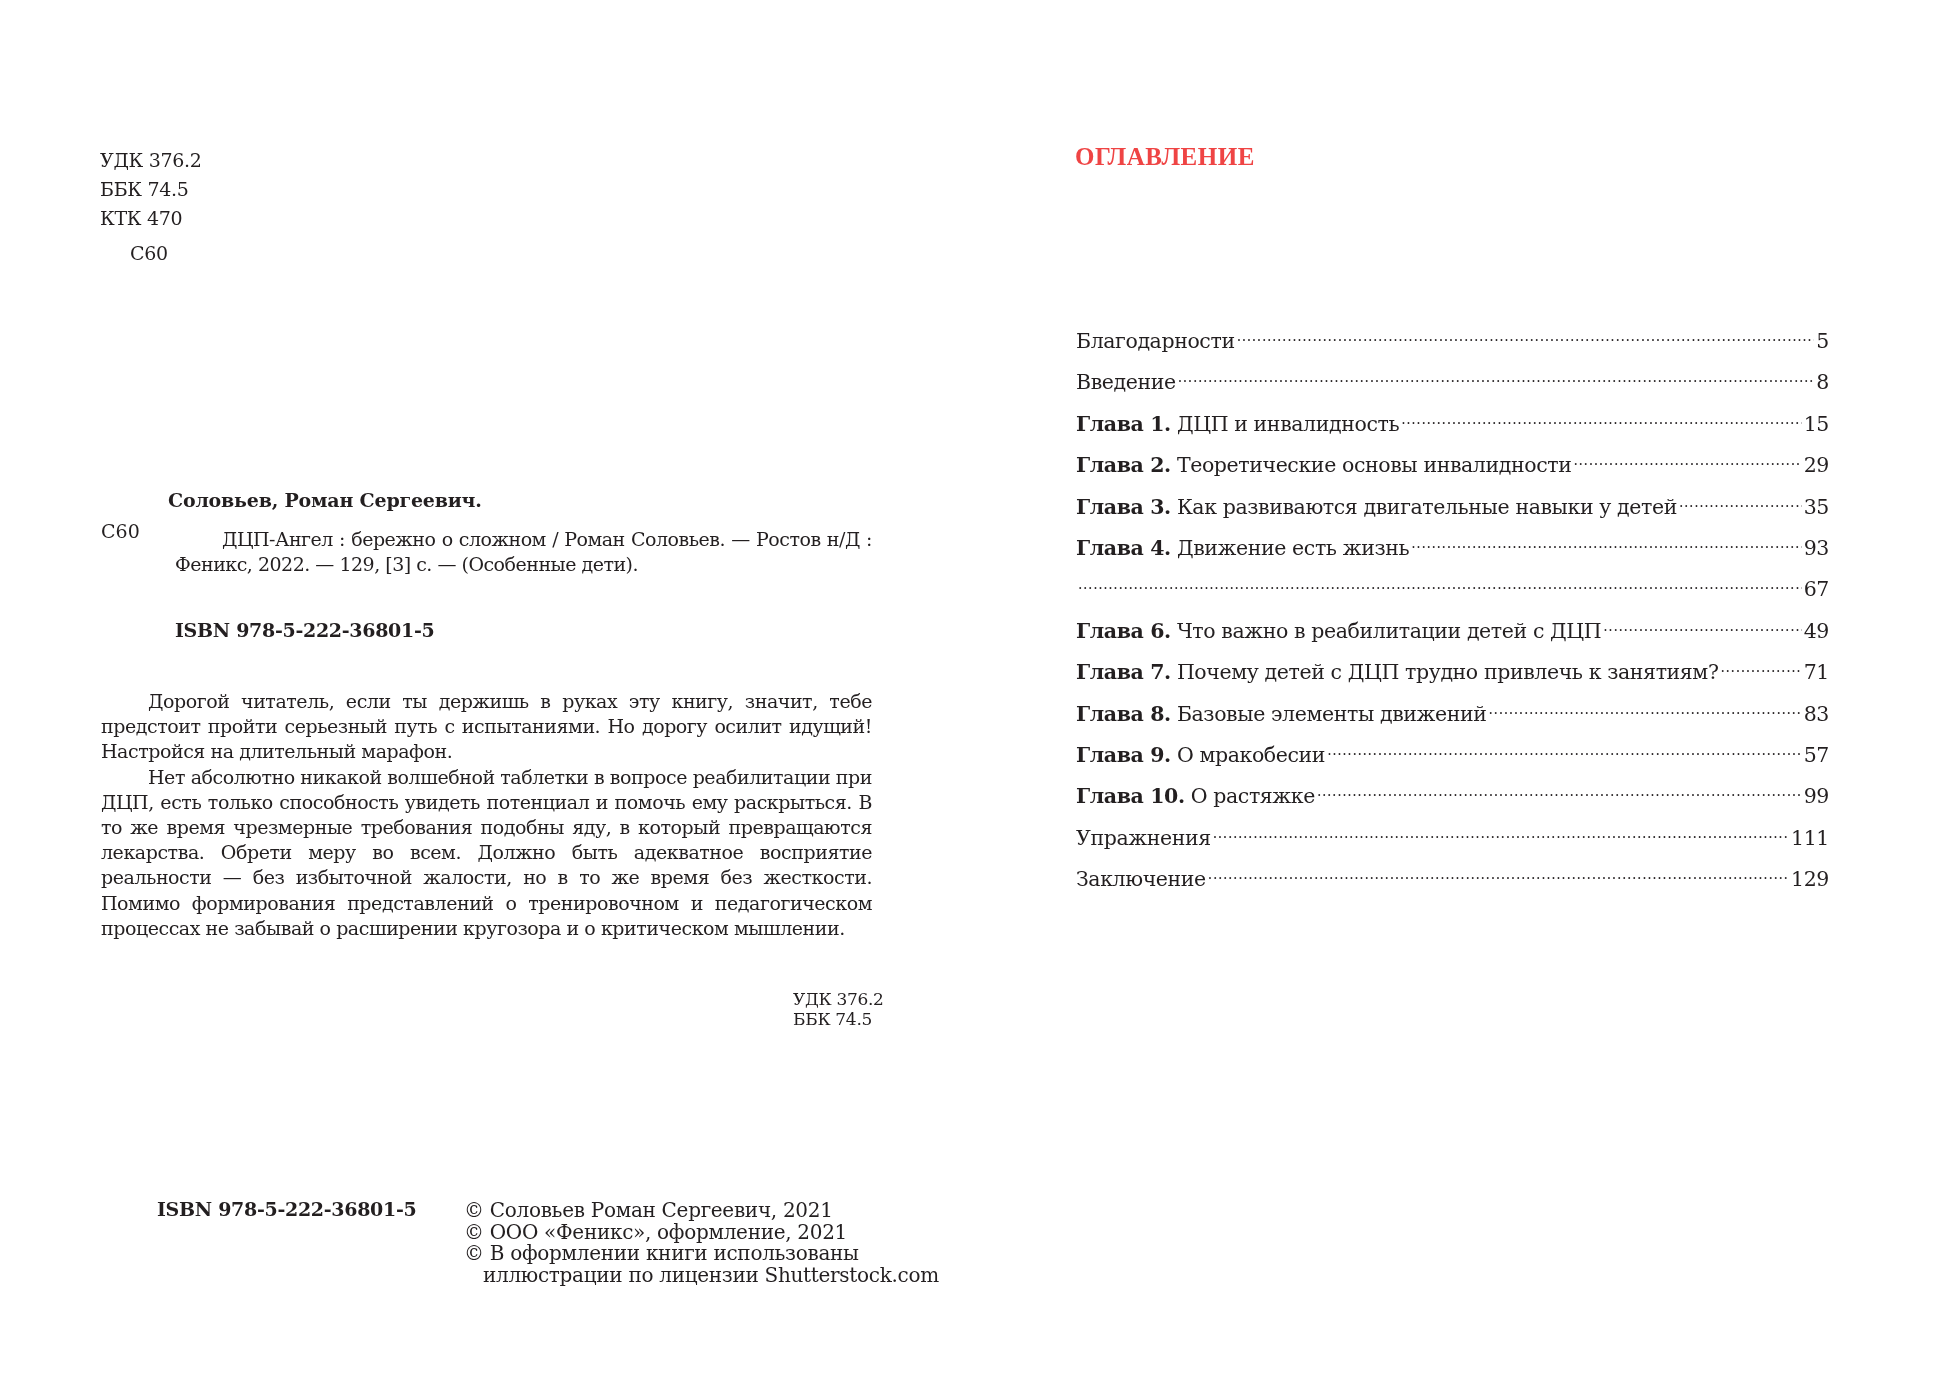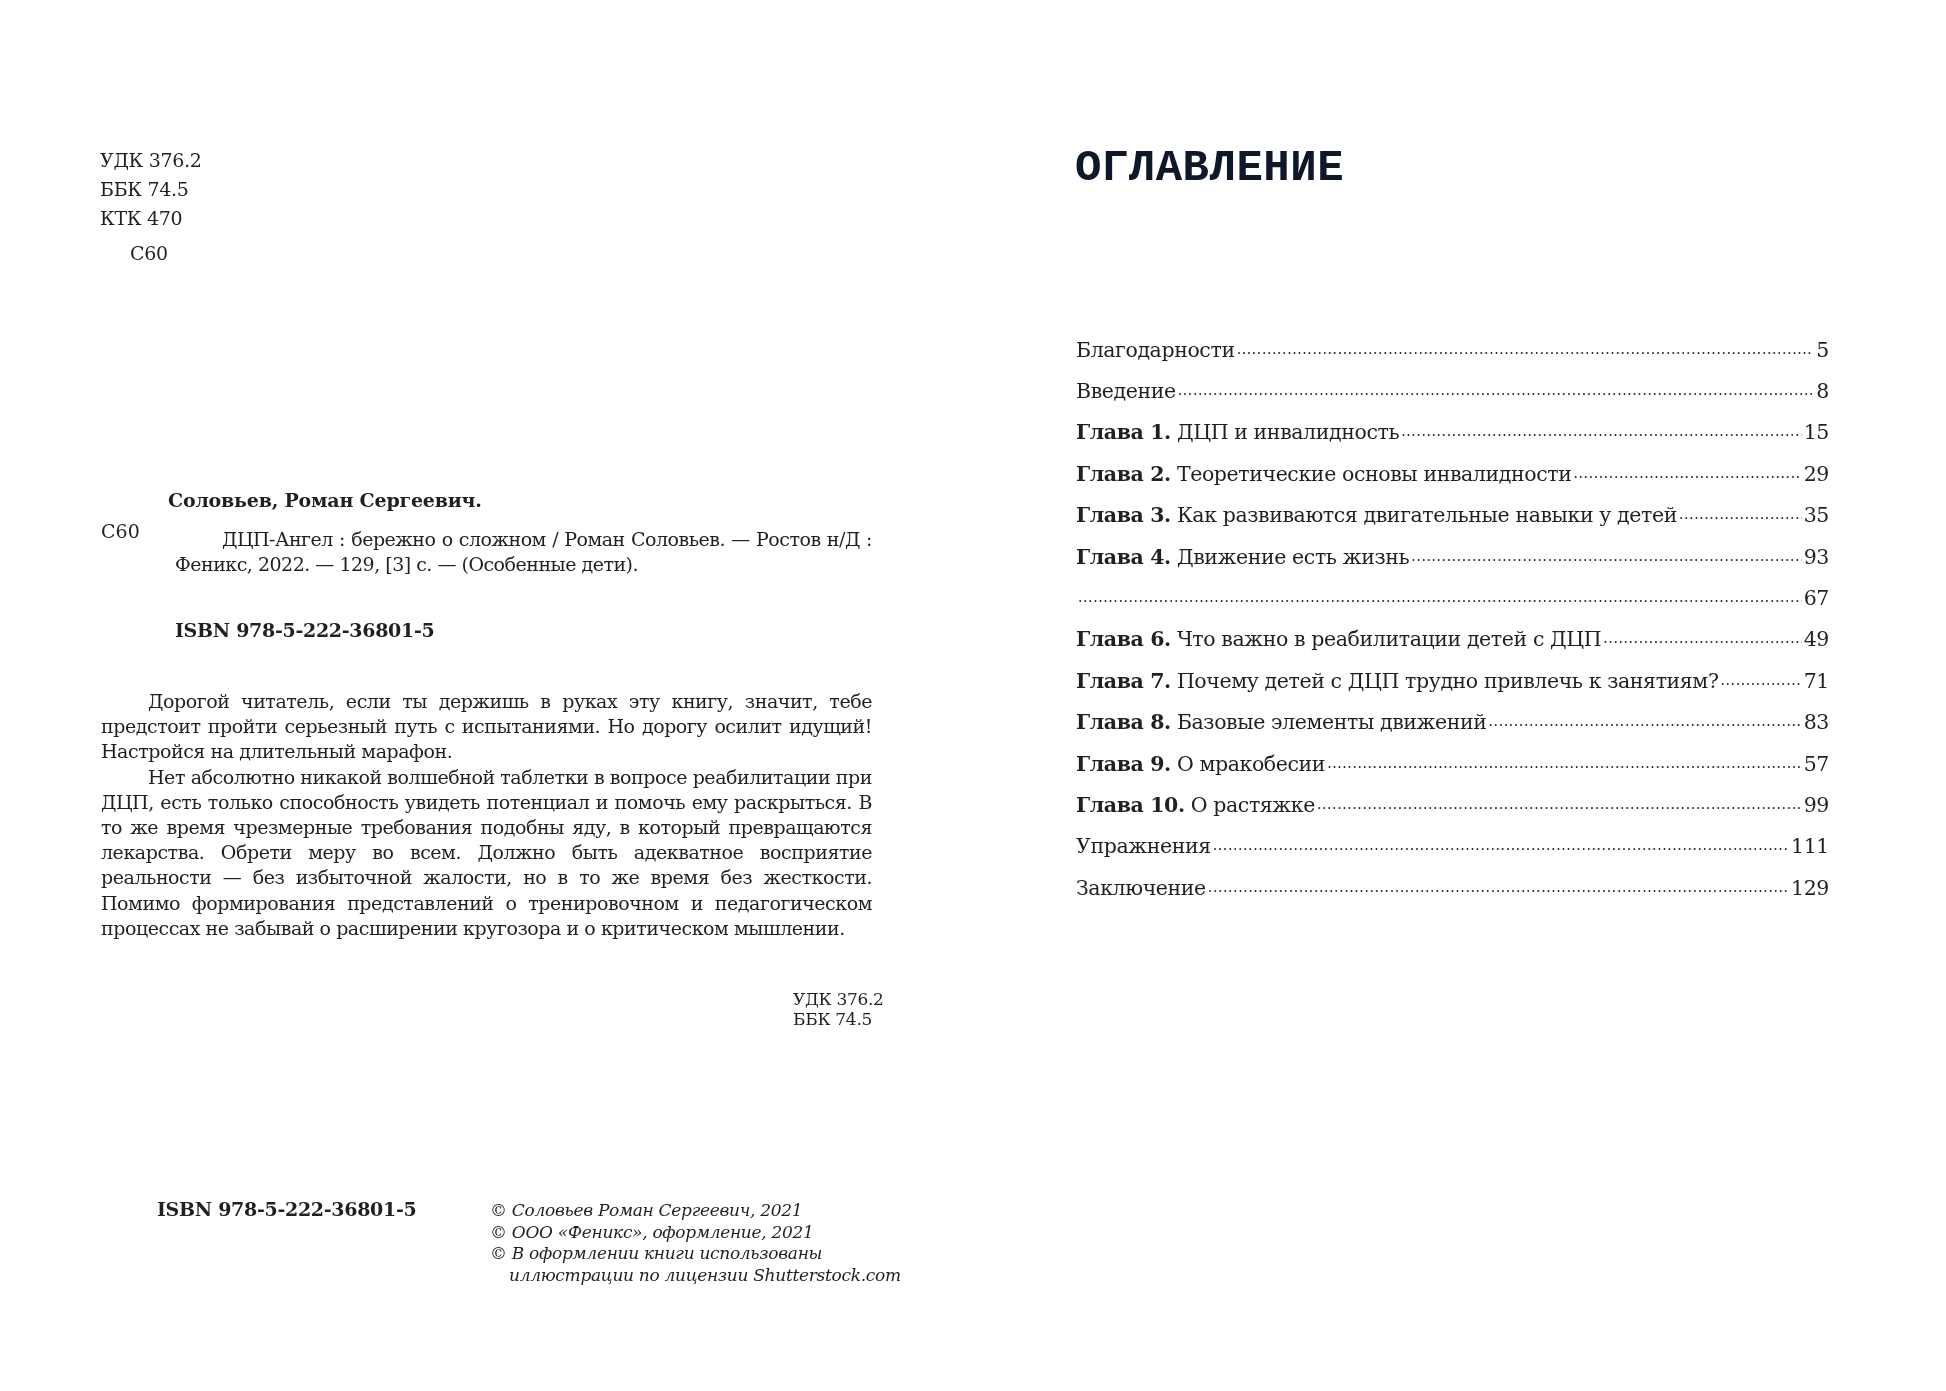--- a/index.html
+++ b/index.html
@@ -68,45 +68,44 @@
       font-size: 17px; line-height: 20px;
       letter-spacing: -0.3px;
     }
 
     .isbn-bottom {
       left: 157px; top: 1198px;
       font-size: 19px; font-weight: bold;
       letter-spacing: -0.3px;
     }
     .copyrights {
-      left: 490px; top: 1200px;
-      font-size: 17px; line-height: 21.5px;
-      letter-spacing: -0.3px;
-      font-style: italic;
+      left: 464px; top: 1200px;
+      font-size: 20px; line-height: 21.5px;
+      letter-spacing: -0.3px;
     }
     .copyrights .indent { padding-left: 19px; }
 
     
     .toc-title {
       left: 1075px; top: 143px;
-      font-family: Liberation Mono, monospace;
-      font-size: 44px; font-weight: bold;
+      font-family: Liberation Serif, serif;
+      font-size: 25px; font-weight: bold;
       letter-spacing: 0.5px;
-      color: #0f172a;
+      color: #ef4444;
     }
     .toc {
       position: absolute;
       left: 1076px; top: 329px;
       width: 753px;
       margin: 0; padding: 0;
       list-style: none;
     }
     .toc-row {
       display: flex;
-      align-items: center;
+      align-items: flex-start;
       height: 41.4px;
       font-size: 20.5px;
       letter-spacing: -0.4px;
       cursor: pointer;
     }
     .toc-row .label { white-space: nowrap; }
     .toc-row .label b { font-weight: bold; }
     .toc-row .leader {
       flex: 1 1 auto;
       overflow: hidden;

